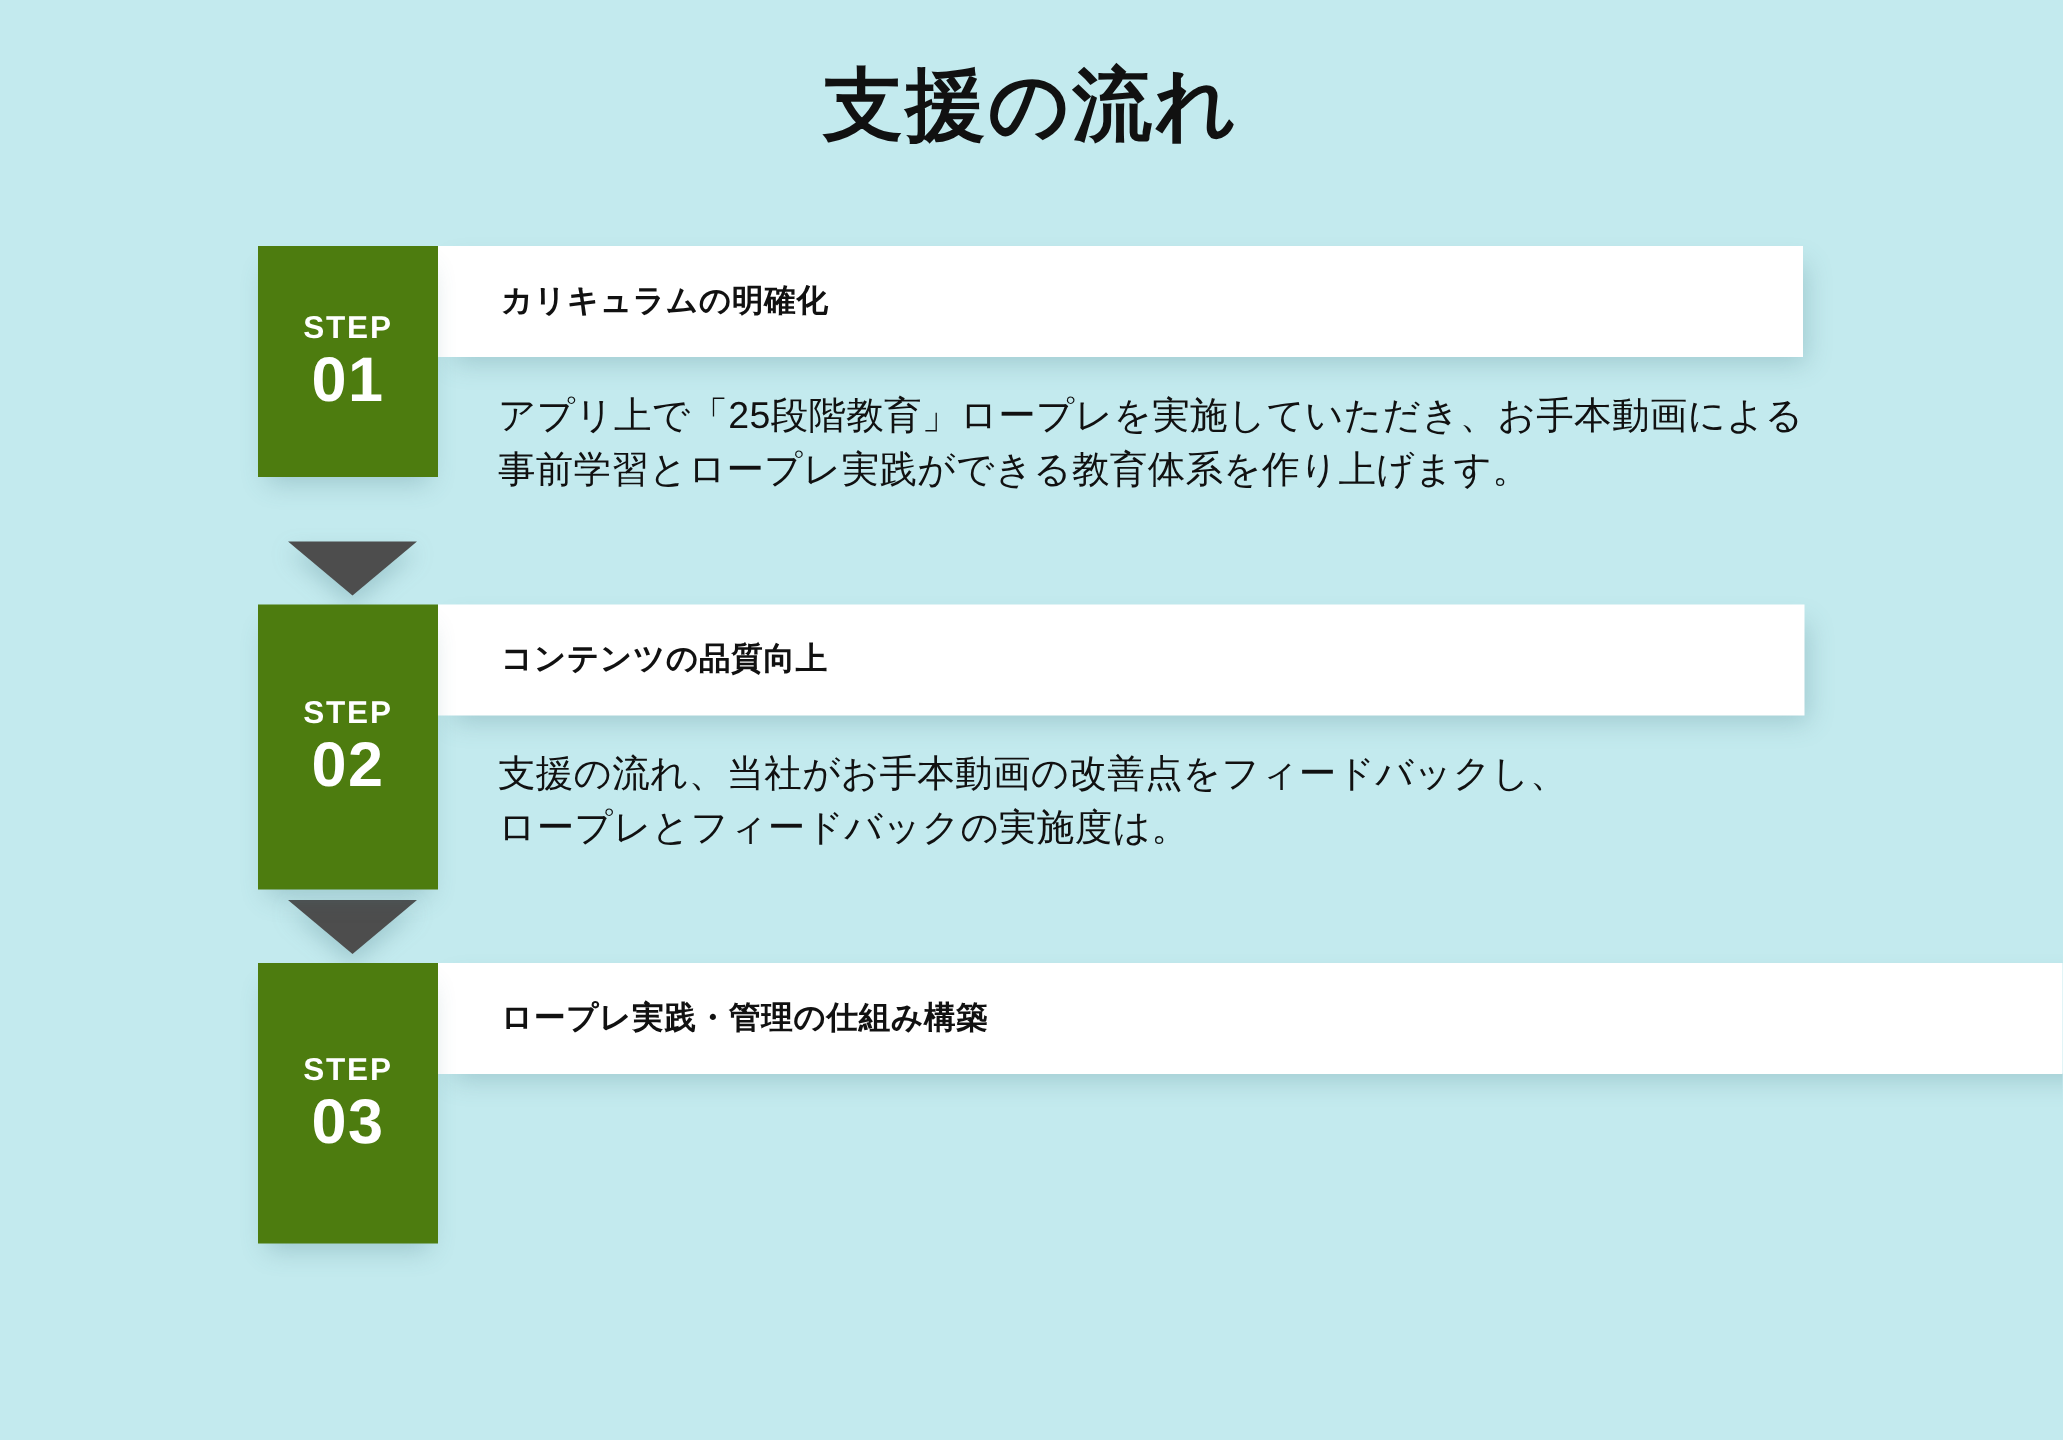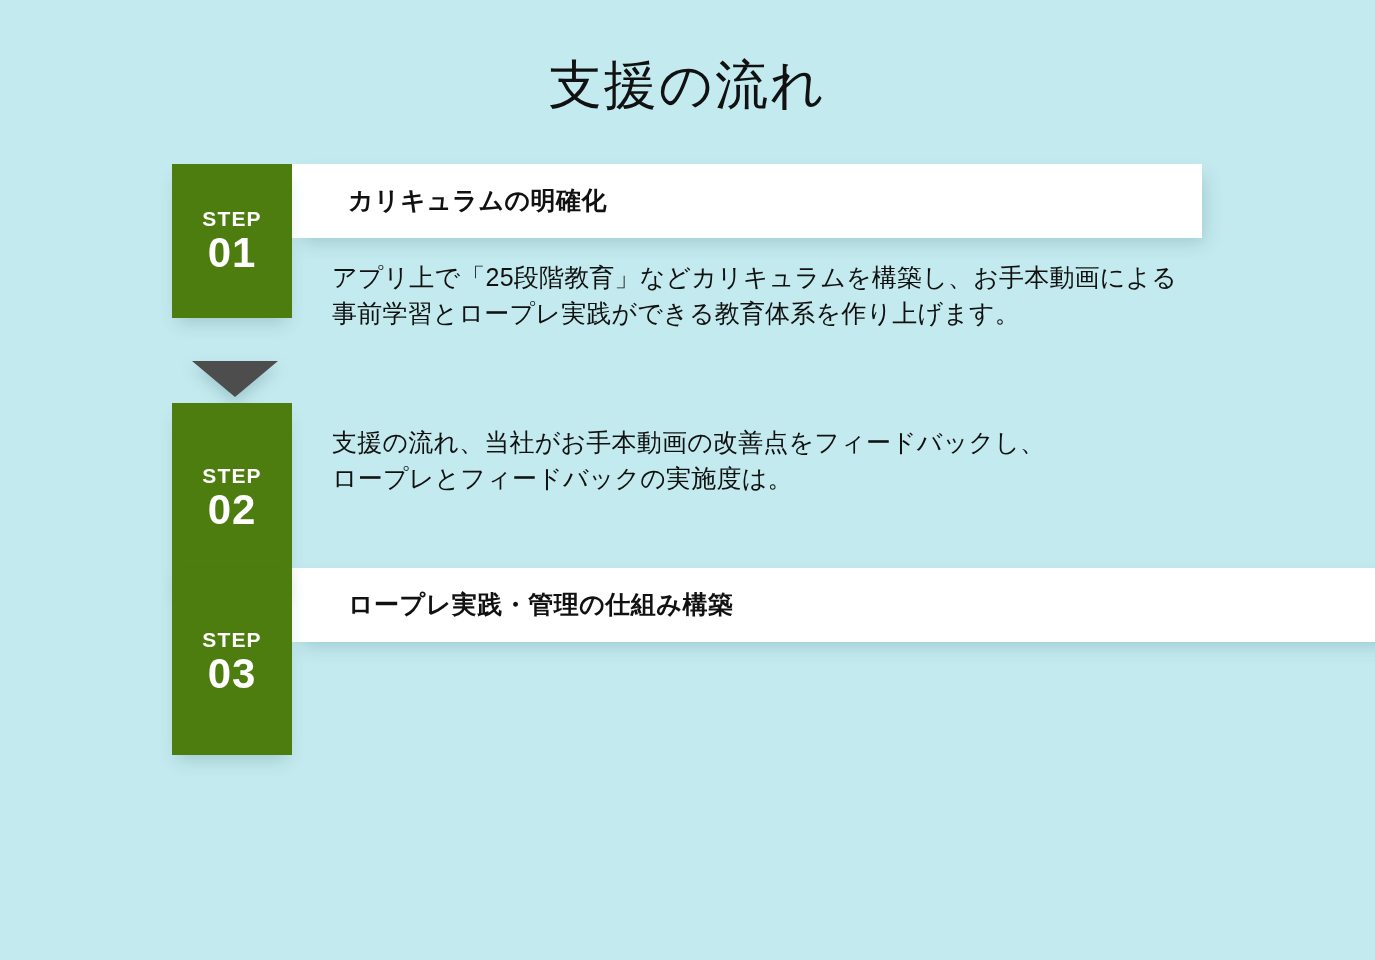--- a/index.html
+++ b/index.html
@@ -19,26 +19,26 @@
 
   .page {
     position: relative;
     width: 1375px;
     height: 960px;
   }
 
   
   .page-title {
     position: absolute;
-    top: 56px;
+    top: 42px;
     left: 0;
     width: 1375px;
     text-align: center;
     font-size: 53px;
-    font-weight: 400;
+    font-weight: 700;
     letter-spacing: 2px;
     color: #111111;
     line-height: 1.1;
   }
 
   
   .steps {
     position: absolute;
     top: 164px;
     left: 172px;
@@ -91,25 +91,25 @@
     margin-left: 120px;
     height: 74px;
     background: #ffffff;
     box-shadow: 6px 8px 16px -4px rgba(80,130,140,0.30);
     display: flex;
     align-items: center;
     z-index: 2;
     box-sizing: border-box;
   }
   .head-text {
-    font-size: 25px;
+    font-size: 21px;
     font-weight: 700;
     color: #111111;
     letter-spacing: 0.5px;
-    padding-left: 56px;
+    padding-left: 42px;
     line-height: 1.1;
   }
 
   
   .body-area {
     margin-left: 120px;
     padding: 22px 0 18px 40px;
     box-sizing: border-box;
   }
   .body-line {
@@ -157,36 +157,39 @@
     <div class="step step-1">
       <div class="step-row">
         <div class="badge">
           <div class="badge-word">STEP</div>
           <div class="badge-num">01</div>
         </div>
         <div class="head-bar">
           <div class="head-text">カリキュラムの明確化</div>
         </div>
         <div class="body-area">
-          <div class="body-line">アプリ上で「25段階教育」などカリキュラムを構築し、お手本動画による</div>
+          <div class="body-line">アプリ上で「25段階教育」ロープレを実施していただき、お手本動画による</div>
           <div class="body-line">事前学習とロープレ実践ができる教育体系を作り上げます。</div>
         </div>
       </div>
     </div>
 
     <div class="connector">
       <div class="arrow"></div>
     </div>
 
     <div class="step step-2">
       <div class="step-row">
         <div class="badge">
           <div class="badge-word">STEP</div>
           <div class="badge-num">02</div>
         </div>
+        <div class="head-bar">
+          <div class="head-text">コンテンツの品質向上</div>
+        </div>
         <div class="body-area">
           <div class="body-line">支援の流れ、当社がお手本動画の改善点をフィードバックし、</div>
           <div class="body-line">ロープレとフィードバックの実施度は。</div>
         </div>
       </div>
     </div>
 
     <div class="connector">
       <div class="arrow"></div>
     </div>

